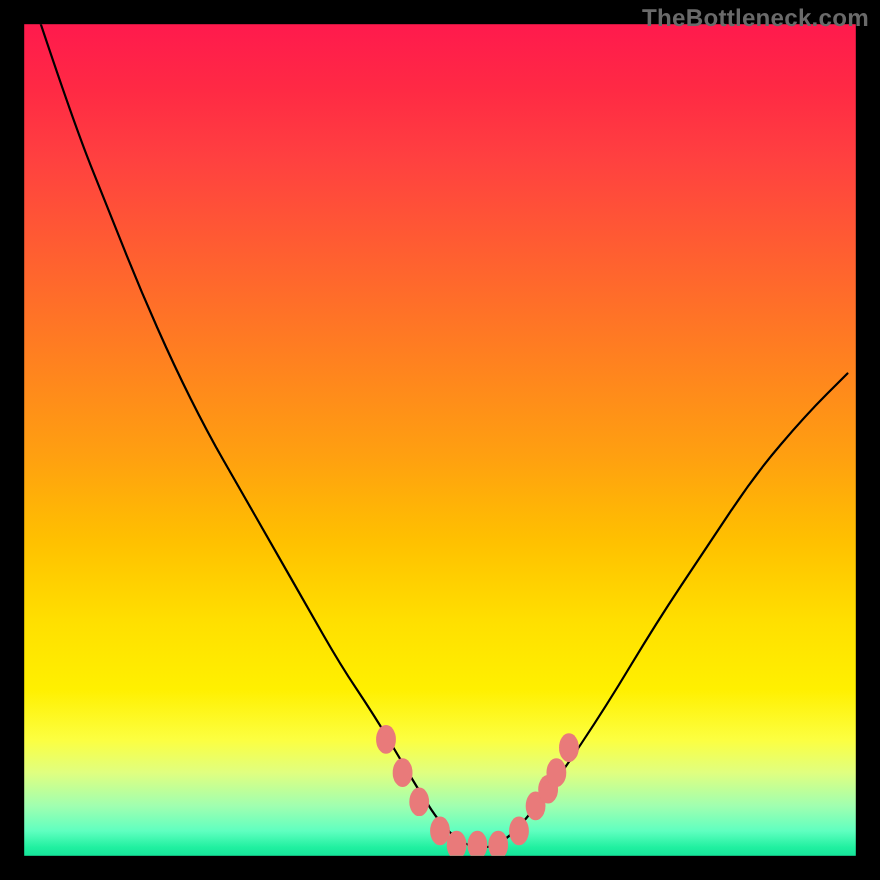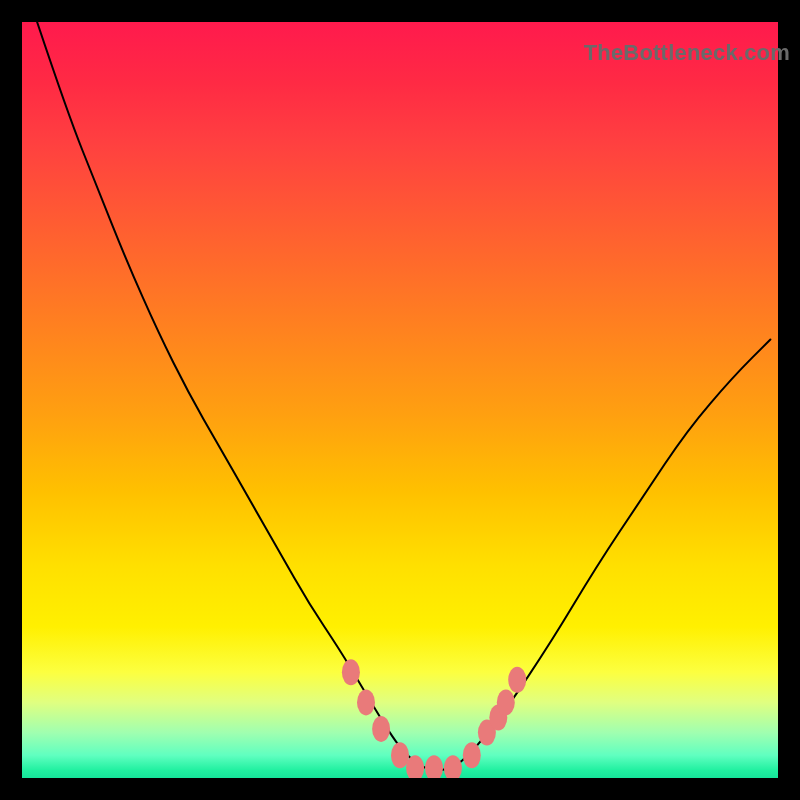--- a/index.html
+++ b/index.html
@@ -40,21 +40,20 @@
   }
   .watermark {
     position: absolute;
     top: 4px;
     right: 10px;
     font-family: Arial, Helvetica, sans-serif;
     font-size: 22px;
     font-weight: 600;
     color: #6a6a6a;
     letter-spacing: 0.2px;
-    margin-top: 36px;
   }
 </style>
 </head>
 <body>
 
 <div class="frame">
   <div class="plot-area">
     <svg class="curve" viewBox="0 0 756 756" preserveAspectRatio="none">
       <path id="curve-path" fill="none" stroke="#000" stroke-width="2" stroke-linecap="round" d="M 15.1 0.0 Q 45.4 90.7 60.5 128.5 Q 75.6 166.3 90.7 204.1 Q 105.8 241.9 121.0 275.9 Q 136.1 310.0 151.2 340.2 Q 166.3 370.4 181.4 396.9 Q 196.6 423.4 211.7 449.8 Q 226.8 476.3 241.9 502.7 Q 257.0 529.2 272.2 555.7 Q 287.3 582.1 302.4 604.8 Q 317.5 627.5 328.9 646.4 Q 340.2 665.3 351.5 684.2 Q 362.9 703.1 370.4 714.4 Q 378.0 725.8 385.6 733.3 Q 393.1 740.9 400.7 744.7 Q 408.2 748.4 415.8 748.4 Q 423.4 748.4 430.9 744.7 Q 438.5 740.9 446.0 733.3 Q 453.6 725.8 468.7 706.9 Q 483.8 688.0 506.5 653.9 Q 529.2 619.9 551.9 582.1 Q 574.6 544.3 597.2 510.3 Q 619.9 476.3 642.6 442.3 Q 665.3 408.2 688.0 381.8 Q 710.6 355.3 729.5 336.4 T 748.4 317.5"></path>
       <g id="markers">

